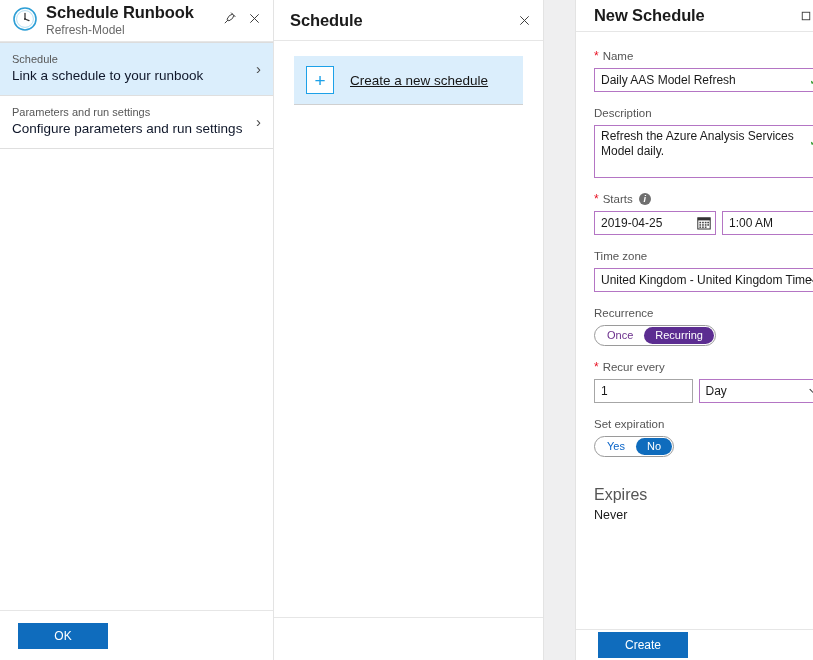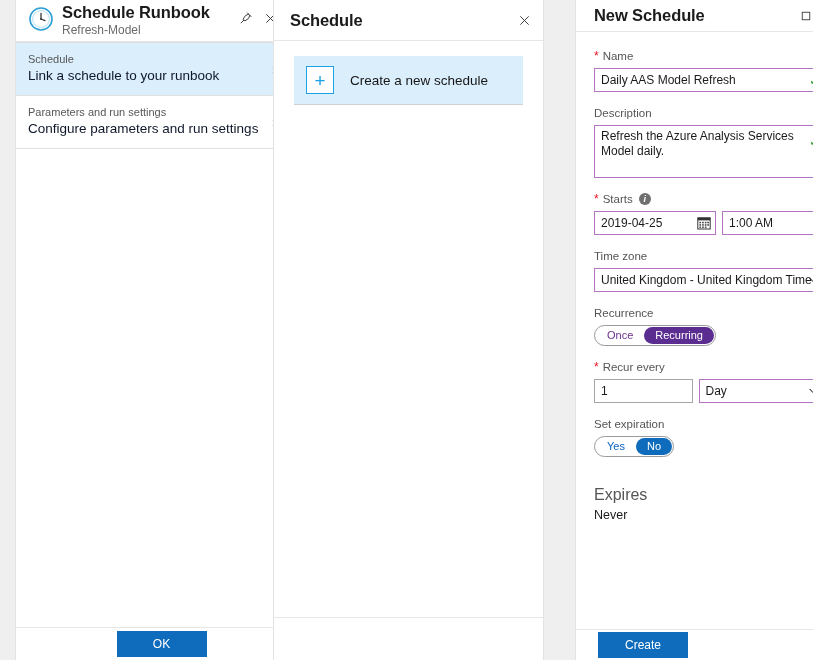--- a/index.html
+++ b/index.html
@@ -39,21 +39,21 @@
   }
   .blade-footer {
     flex: 0 0 auto;
     background: #ffffff;
     border-top: 1px solid #e6e6e6;
     display: flex;
     align-items: center;
   }
 
   
-  #blade-runbook { left: 16px; width: 273px; height: 660px; }
+  #blade-runbook { left: 0; width: 273px; height: 660px; }
   #blade-runbook .blade-header { height: 42px; padding: 0 8px 0 12px; display: flex; align-items: flex-start; }
   .rb-icon { width: 26px; height: 26px; margin-top: 6px; flex: 0 0 auto; }
   .rb-titles { margin-left: 8px; margin-top: 2px; flex: 1 1 auto; min-width: 0; }
   .rb-title {
     font-size: 16.5px; font-weight: bold; color: #1b1b1b;
     line-height: 20px; letter-spacing: -0.1px; white-space: nowrap;
   }
   .rb-sub { font-size: 12px; color: #6a6a6a; line-height: 14px; margin-top: 1px; }
   .hdr-actions { display: flex; align-items: center; gap: 2px; margin-top: 7px; flex: 0 0 auto; }
   .hdr-btn {
@@ -70,21 +70,21 @@
     border-bottom: 1px solid #dfdfdf;
     cursor: pointer;
     background: #ffffff;
   }
   .nav-item.selected { background: #dbeefc; }
   .nav-texts { flex: 1 1 auto; min-width: 0; }
   .nav-label { font-size: 11px; color: #575757; line-height: 14px; }
   .nav-value { font-size: 13.5px; color: #0f172a; line-height: 18px; margin-top: 1px; }
   .nav-chevron { flex: 0 0 auto; color: #4a4a4a; font-size: 15px; line-height: 1; padding-left: 8px; }
 
-  #blade-runbook .blade-footer { height: 33px; padding-left: 18px; justify-content: center; }
+  #blade-runbook .blade-footer { height: 50px; padding-left: 18px; }
 
   
   #blade-schedule { left: 274px; width: 269px; height: 660px; }
   #blade-schedule .blade-header { height: 41px; padding: 0 8px 0 16px; display: flex; align-items: center; }
   .sc-title { font-size: 16.5px; font-weight: bold; color: #1b1b1b; flex: 1 1 auto; letter-spacing: -0.1px; }
   #blade-schedule .blade-body { padding: 15px 20px 0 20px; background: #ffffff; }
 
   .create-tile {
     display: flex; align-items: center;
     background: #dbeefc;
@@ -92,21 +92,21 @@
     cursor: pointer;
     border-bottom: 1px solid #d0d0d0;
   }
   .plus-box {
     width: 28px; height: 28px; flex: 0 0 auto;
     border: 1px solid #1da1e8;
     background: #ffffff;
     display: flex; align-items: center; justify-content: center;
     color: #1da1e8; font-size: 19px; line-height: 1; font-weight: 300;
   }
-  .create-label { margin-left: 16px; font-size: 13.5px; color: #161616; }
+  .create-label { margin-left: 16px; font-size: 13.5px; color: #161616; text-decoration: underline; }
 
   #blade-schedule .blade-footer { height: 43px; }
 
   
   #blade-new { left: 576px; width: 269px; height: 660px; }
   #blade-new .blade-header { height: 32px; padding: 0 6px 0 18px; display: flex; align-items: center; }
   .ns-title { font-size: 16.5px; font-weight: bold; color: #1b1b1b; flex: 1 1 auto; letter-spacing: -0.1px; }
   #blade-new .blade-body { padding: 16px 18px 0 18px; background: #ffffff; }
   #blade-new .blade-footer { height: 31px; padding-left: 22px; }
 

